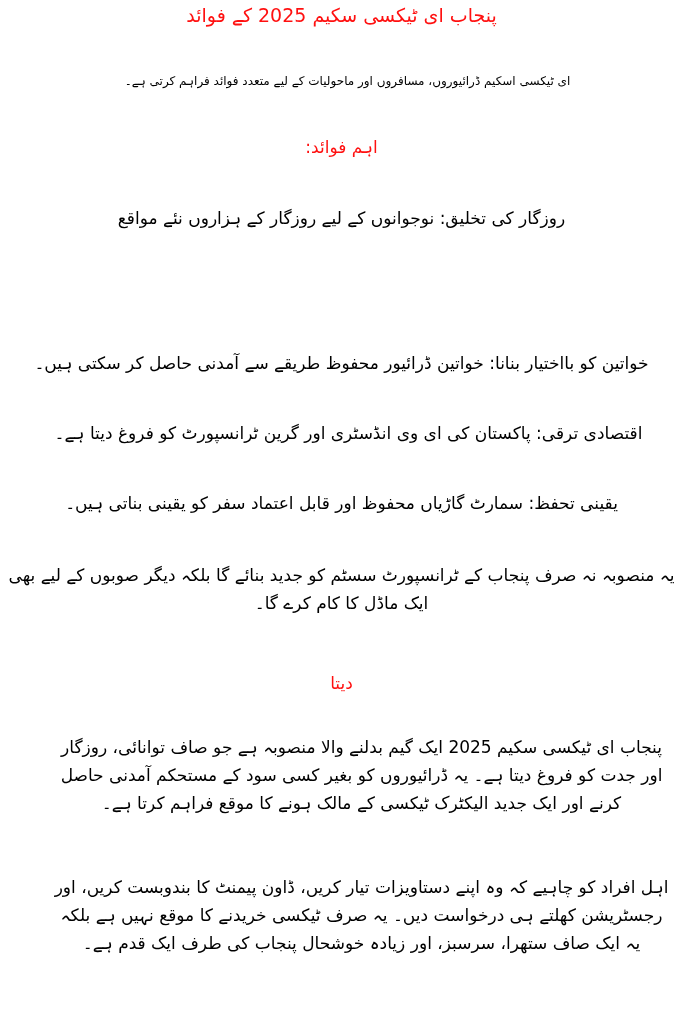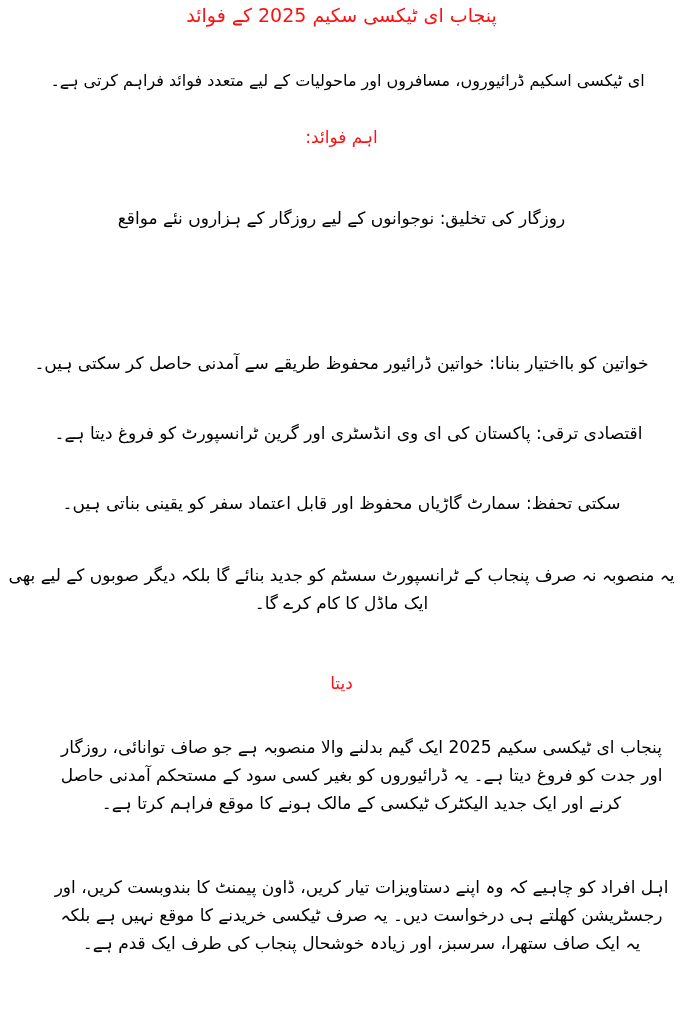--- a/index.html
+++ b/index.html
@@ -29,26 +29,26 @@
       unicode-bidi: embed;
     }
     .title {
       top: 2px;
       font-size: 19px;
       line-height: 26px;
       color: #ff1010;
     }
     .intro {
       top: 68px;
-      font-size: 16px;
+      font-size: 12px;
       line-height: 26px;
       padding-left: 12px;
     }
     .subhead {
-      top: 124px;
+      top: 134px;
       font-size: 17px;
       line-height: 26px;
       color: #ff1010;
     }
     .benefit {
       font-size: 17px;
       line-height: 26px;
       padding: 0 30px;
     }
     .b1 { top: 205px; }
@@ -98,21 +98,21 @@
     <span>خواتین کو بااختیار بنانا:</span>
     <span>خواتین ڈرائیور محفوظ طریقے سے آمدنی حاصل کر سکتی ہیں۔</span>
   </div>
 
   <div class="block benefit b4">
     <span>اقتصادی ترقی:</span>
     <span>پاکستان کی ای وی انڈسٹری اور گرین ٹرانسپورٹ کو فروغ دیتا ہے۔</span>
   </div>
 
   <div class="block benefit b5">
-    <span>سکتی تحفظ:</span>
+    <span>یقینی تحفظ:</span>
     <span>سمارٹ گاڑیاں محفوظ اور قابل اعتماد سفر کو یقینی بناتی ہیں۔</span>
   </div>
 
   <div class="block model">یہ منصوبہ نہ صرف پنجاب کے ٹرانسپورٹ سسٹم کو جدید بنائے گا بلکہ دیگر صوبوں کے لیے بھی ایک ماڈل کا کام کرے گا۔</div>
 
   <div class="block conclusion-head">دیتا</div>
 
   <div class="block para p1">پنجاب ای ٹیکسی سکیم 2025 ایک گیم بدلنے والا منصوبہ ہے جو صاف توانائی، روزگار اور جدت کو فروغ دیتا ہے۔ یہ ڈرائیوروں کو بغیر کسی سود کے مستحکم آمدنی حاصل کرنے اور ایک جدید الیکٹرک ٹیکسی کے مالک ہونے کا موقع فراہم کرتا ہے۔</div>
 
   <div class="block para p2">اہل افراد کو چاہیے کہ وہ اپنے دستاویزات تیار کریں، ڈاون پیمنٹ کا بندوبست کریں، اور رجسٹریشن کھلتے ہی درخواست دیں۔ یہ صرف ٹیکسی خریدنے کا موقع نہیں ہے بلکہ یہ ایک صاف ستھرا، سرسبز، اور زیادہ خوشحال پنجاب کی طرف ایک قدم ہے۔</div>

